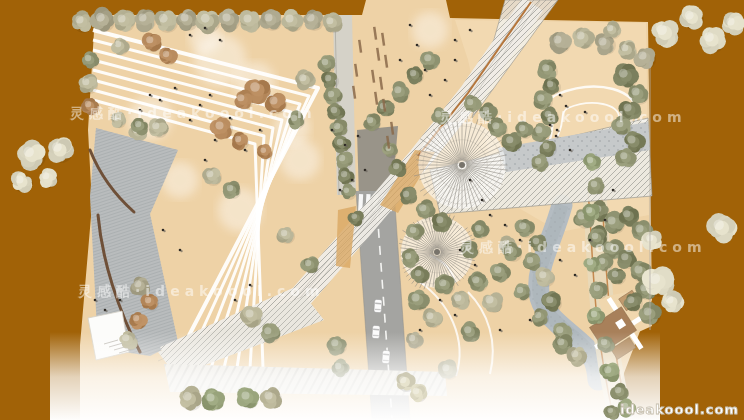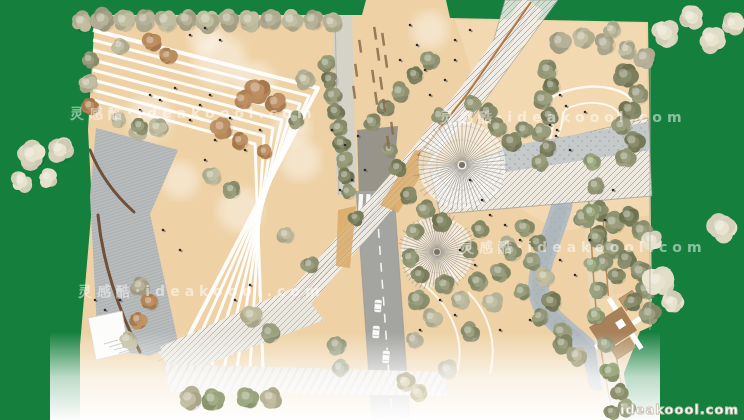--- a/index.html
+++ b/index.html
@@ -1,16 +1,16 @@
 <!DOCTYPE html>
 <html><head>
 <meta charset="utf-8">
 <style>
   html,body{margin:0;padding:0;background:#ffffff;}
-  #stage{position:relative;width:744px;height:420px;background:#15803d;overflow:hidden;
+  #stage{position:relative;width:744px;height:420px;background:#a16207;overflow:hidden;
          font-family:"DejaVu Sans","Liberation Sans",sans-serif;}
   #plan-svg{position:absolute;left:0;top:0;}
   .corner-wm{position:absolute;right:5px;bottom:4px;text-align:center;color:#ffffff;
              font-weight:bold;line-height:1;user-select:none;}
   .wm-brand{font-size:31px;letter-spacing:3px;
             -webkit-text-stroke:1.4px #c7bfae;
             text-shadow:0 0 1px #c7bfae;}
   .wm-domain{font-size:13px;letter-spacing:1px;margin-top:2px;
              -webkit-text-stroke:0.8px #c9c2b2;
              text-shadow:0 0 1px #c9c2b2;}

